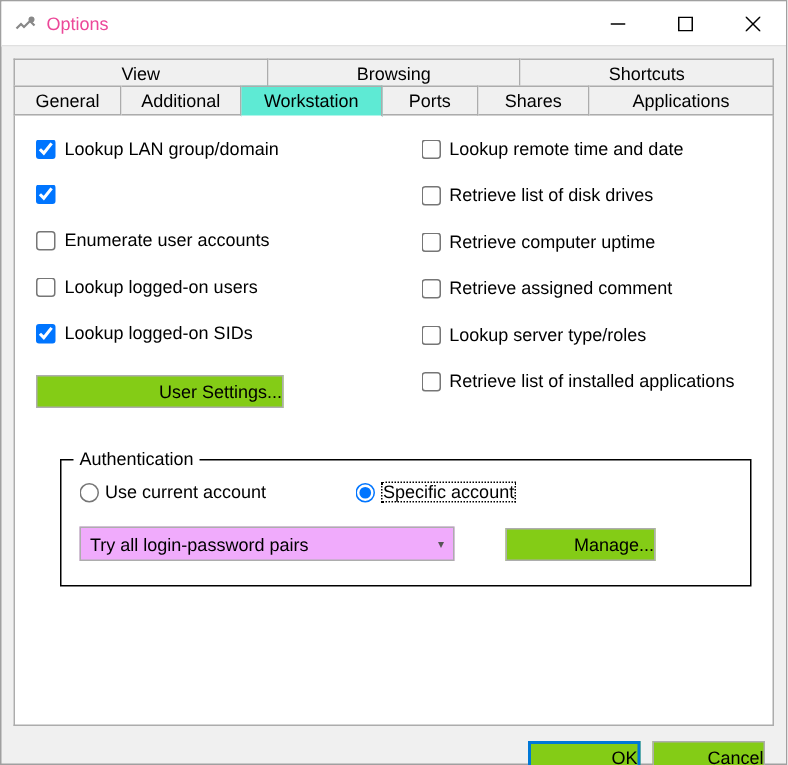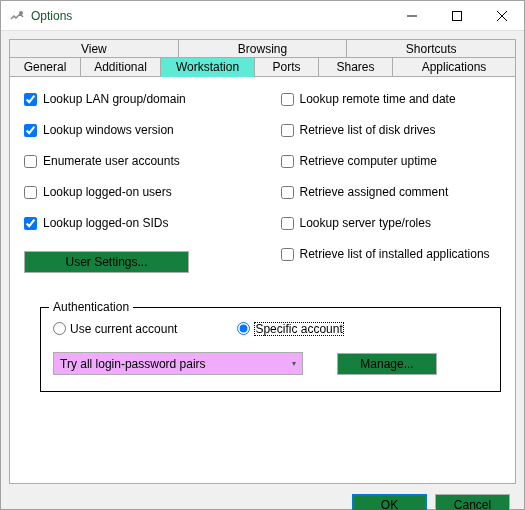--- a/index.html
+++ b/index.html
@@ -1,43 +1,43 @@
 <!DOCTYPE html>
 <html><head>
 <meta charset="utf-8">
 <style>
 * { box-sizing: border-box; font-family: "Segoe UI", Tahoma, sans-serif; font-size: 12px; }
 body { margin: 0; background: #fff; }
 .window { width: 525px; height: 510px; background: #f0f0f0; border: 1px solid #a0a0a0; display: flex; flex-direction: column; }
 .titlebar { height: 30px; background: #fff; display: flex; align-items: center; padding: 0 0 0 8px; border-bottom: 1px solid #e0e0e0; }
 .titlebar .icon { width: 16px; height: 16px; margin-right: 6px; display: flex; align-items: center; justify-content: center; }
-.titlebar .title { flex: 1; color: #14532d; }
+.titlebar .title { flex: 1; color: #ec4899; }
 .titlebar .btn { width: 45px; height: 29px; display: flex; align-items: center; justify-content: center; color: #000; }
 .inner { flex: 1; padding: 8px; display: flex; flex-direction: column; }
 .tabpanel { flex: 1; position: relative; }
 .tabs { position: relative; z-index: 2; }
 .tabrow { display: flex; }
 .tab { border: 1px solid #acacac; background: #f0f0f0; padding: 2px 0; text-align: center; cursor: default; position: relative; }
 .tabrow.top .tab { border-bottom: none; }
 .tabrow.top .tab + .tab { border-left: none; }
 .tabrow.bottom .tab { margin-top: -1px; border-top: 1px solid #acacac; }
 .tabrow.bottom .tab + .tab { border-left: none; }
 .tab.active { background: #5eead4; border-bottom: 1px solid #fff; z-index: 3; margin-bottom: -1px; padding-bottom: 3px; }
 .content { background: #fff; border: 1px solid #acacac; border-top: none; margin-top: -1px; padding: 16px 14px 14px 14px; height: 408px; position: relative; z-index: 1; }
 .cols { display: flex; gap: 36px; }
 .col { flex: 1; display: flex; flex-direction: column; gap: 17px; }
 .chk { display: flex; align-items: center; gap: 6px; }
 .chk input { width: 13px; height: 13px; margin: 0; }
-.btn-std { background: #15803d; border: 1px solid #adadad; padding: 3px 0; text-align: center; cursor: default; min-width: 75px; }
+.btn-std { background: #84cc16; border: 1px solid #adadad; padding: 3px 0; text-align: right; cursor: default; min-width: 75px; }
 .btn-std.primary { border: 2px solid #0078d7; padding: 2px 0; }
 .user-settings { width: 165px; margin-top: 4px; }
 .fieldset { border: 1px solid #000000; margin-top: 34px; padding: 14px 12px 16px 12px; position: relative; margin-left: 16px; }
 .legend { position: absolute; top: -8px; left: 8px; background: #fff; padding: 0 4px; }
 .radios { display: flex; gap: 60px; margin-bottom: 16px; }
-.radio { display: flex; align-items: flex-start; gap: 4px; }
+.radio { display: flex; align-items: center; gap: 4px; }
 .radio input { margin: 0; }
 .radio .focus { outline: 1px dotted #000; outline-offset: -1px; padding: 0 1px; }
 .auth-row { display: flex; align-items: center; gap: 34px; }
 .combo { flex: 0 0 250px; height: 23px; border: 1px solid #adadad; background: #f0abfc; display: flex; align-items: center; padding: 0 6px; justify-content: space-between; }
 .combo .arrow { font-size: 8px; color: #555; }
 .manage { width: 100px; }
 .footer { display: flex; justify-content: flex-end; gap: 8px; padding: 10px 6px 6px 6px; }
 .footer .btn-std { width: 75px; }
 </style>
 </head>
@@ -90,21 +90,20 @@
 
       <div class="content">
         <div class="cols">
           <div class="col">
             <label class="chk">
                 <input type="checkbox" checked="" style="">
                 <span>Lookup LAN group/domain</span>
               </label>
             <label class="chk">
                 <input type="checkbox" checked="" style="">
-                <span>Lookup windows version</span>
               </label>
             <label class="chk">
                 <input type="checkbox" style="">
                 <span>Enumerate user accounts</span>
               </label>
             <label class="chk">
                 <input type="checkbox" style="">
                 <span>Lookup logged-on users</span>
               </label>
             <label class="chk">

